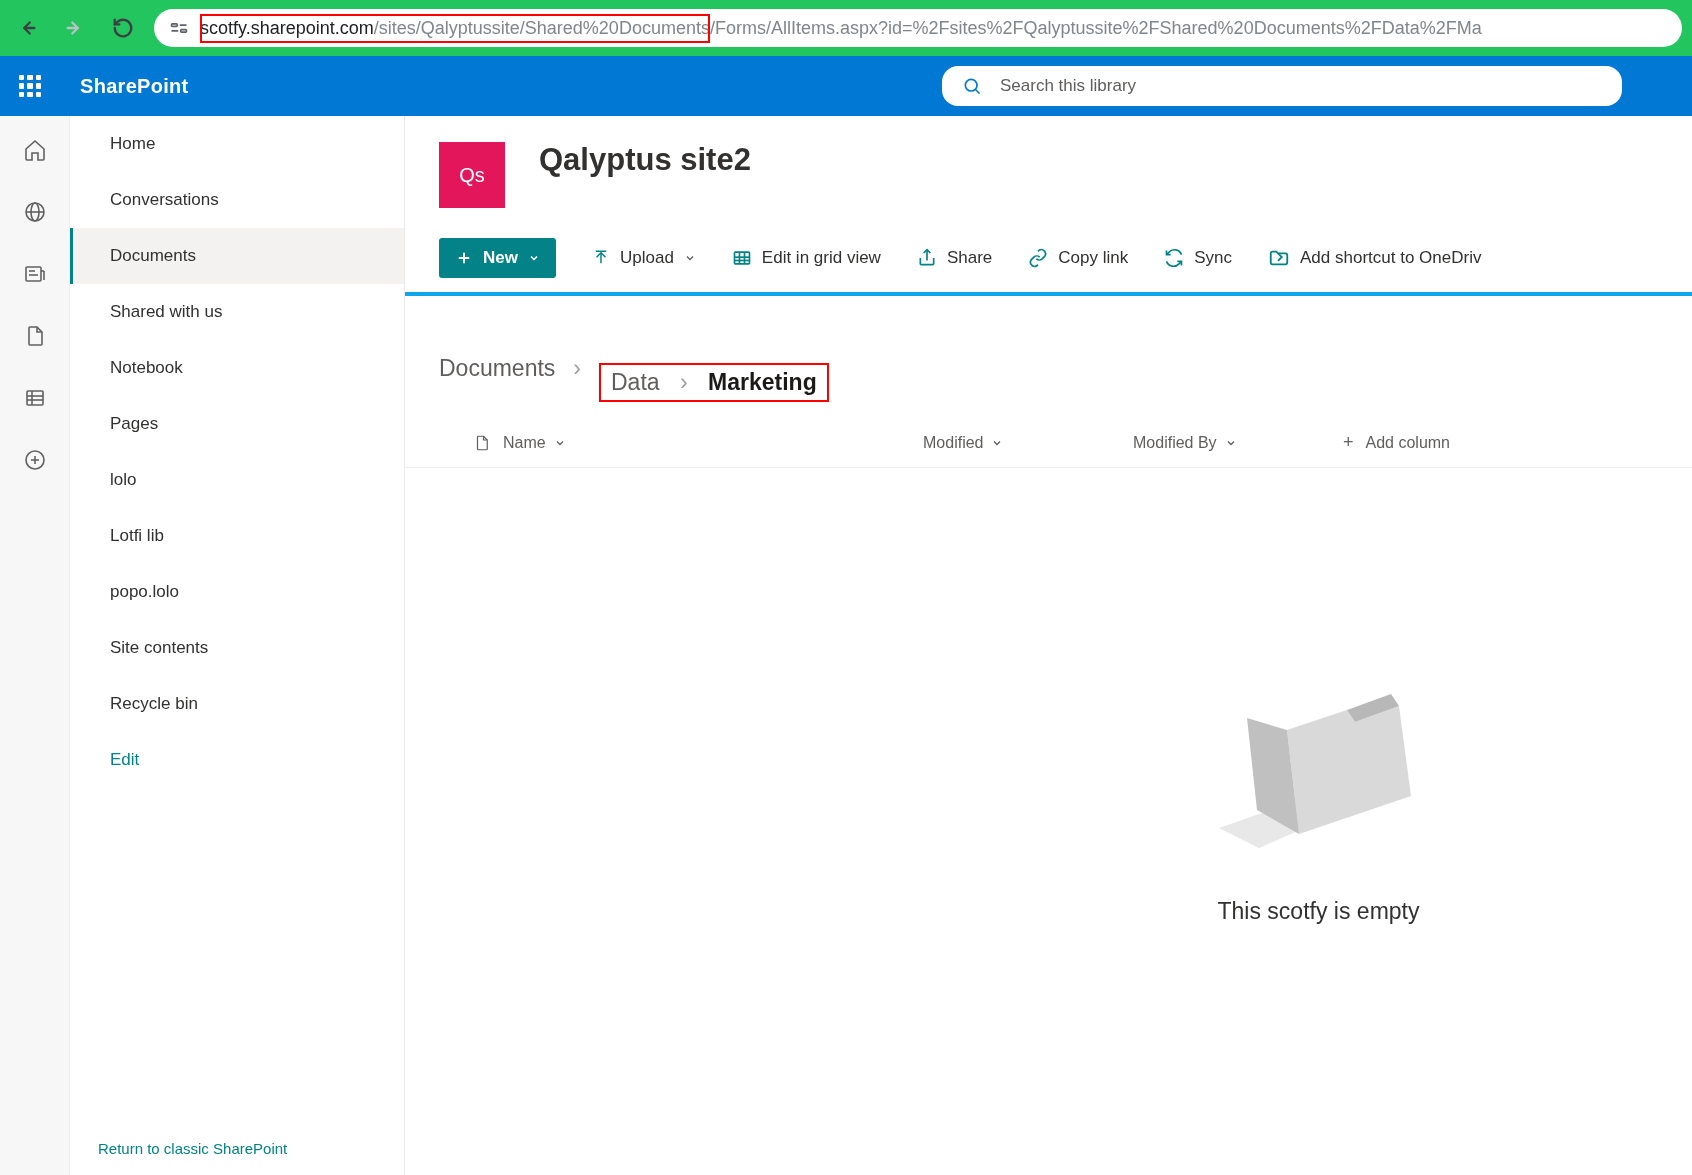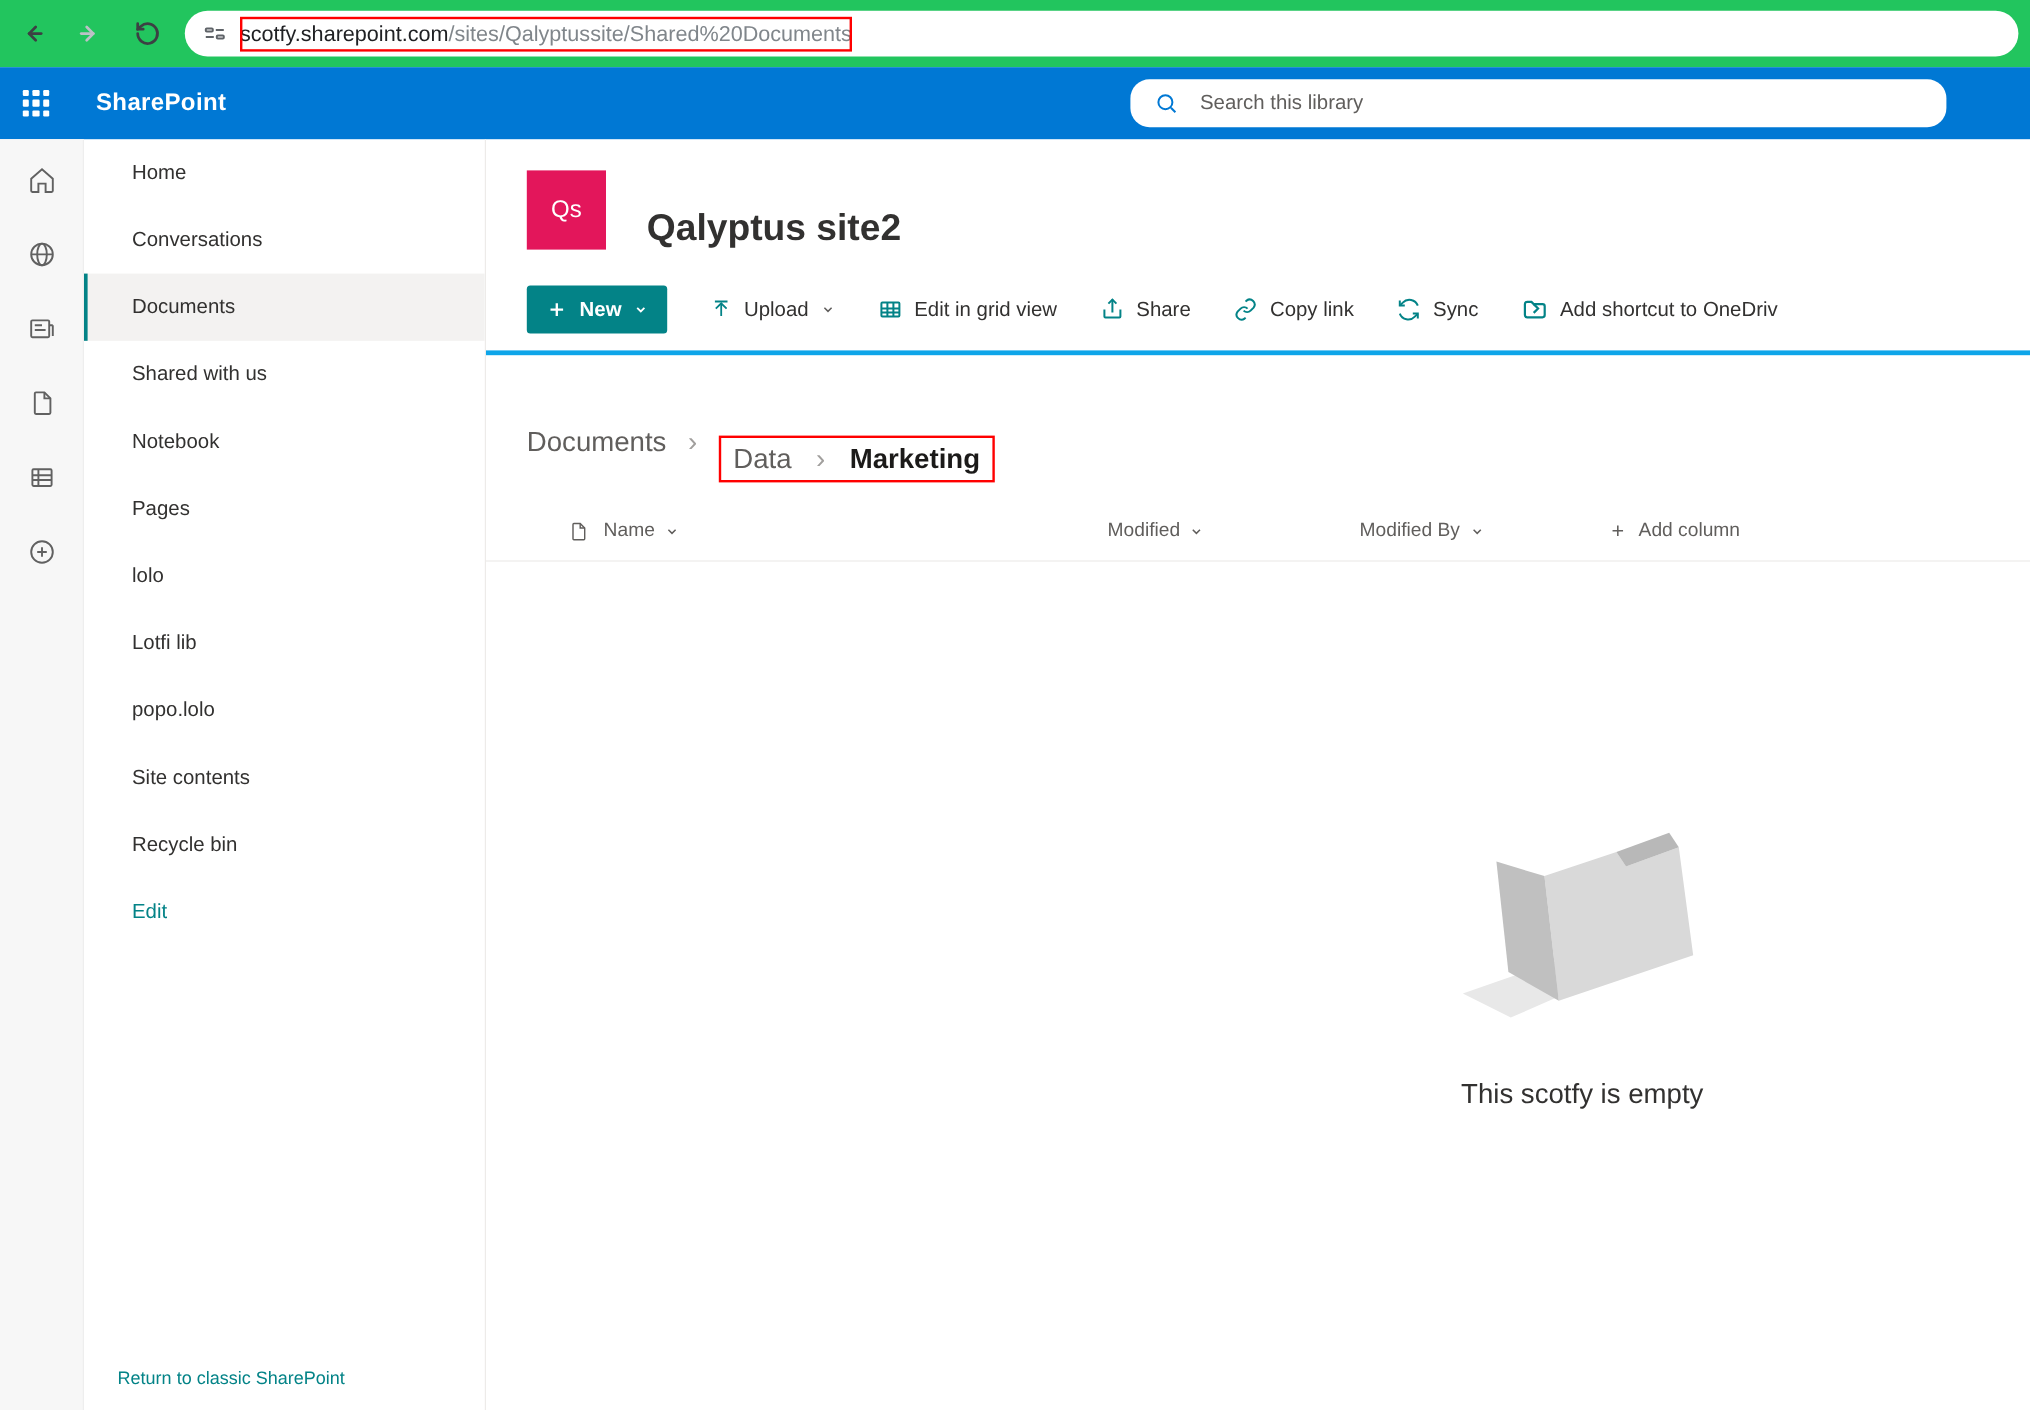--- a/index.html
+++ b/index.html
@@ -130,21 +130,21 @@
   .nav-item.edit-link { color: var(--sp-teal); }
   .nav-return {
     padding: 18px 28px;
     color: var(--sp-teal);
     font-size: 15px;
   }
 
   .main { flex:1; display:flex; flex-direction:column; overflow:hidden; }
 
   .site-header {
-    display:flex; align-items:flex-end; gap: 34px;
+    display:flex; align-items:flex-start; gap: 34px;
     padding: 26px 0 16px 34px;
     border-bottom: 0;
   }
   .site-logo {
     width: 66px; height:66px;
     background: var(--sp-red);
     color:#fff;
     display:flex; align-items:center; justify-content:center;
     font-size: 20px;
   }
@@ -238,20 +238,21 @@
     <span class="site-icon">
       <svg width="20" height="20" viewBox="0 0 24 24" fill="none" stroke="#5f6368" stroke-width="2">
           <rect x="3" y="7" width="7" height="3" rx="1"></rect>
           <rect x="14" y="14" width="7" height="3" rx="1"></rect>
           <line x1="13" y1="8.5" x2="21" y2="8.5"></line>
           <line x1="3" y1="15.5" x2="11" y2="15.5"></line>
         </svg>
     </span>
     <span class="url-text">
       <span class="url-highlight"><span class="dark">scotfy.sharepoint.com</span><span class="light">/sites/Qalyptussite/Shared%20Documents</span></span>
+        <span class="light">/Forms/AllItems.aspx?id=%2Fsites%2FQalyptussite%2FShared%20Documents%2FData%2FMa</span>
     </span>
   </div>
 </div>
 
 <div class="suite-header">
   <div class="waffle">
     <div class="waffle-grid">
       <span></span>
         <span></span>
         <span></span>

